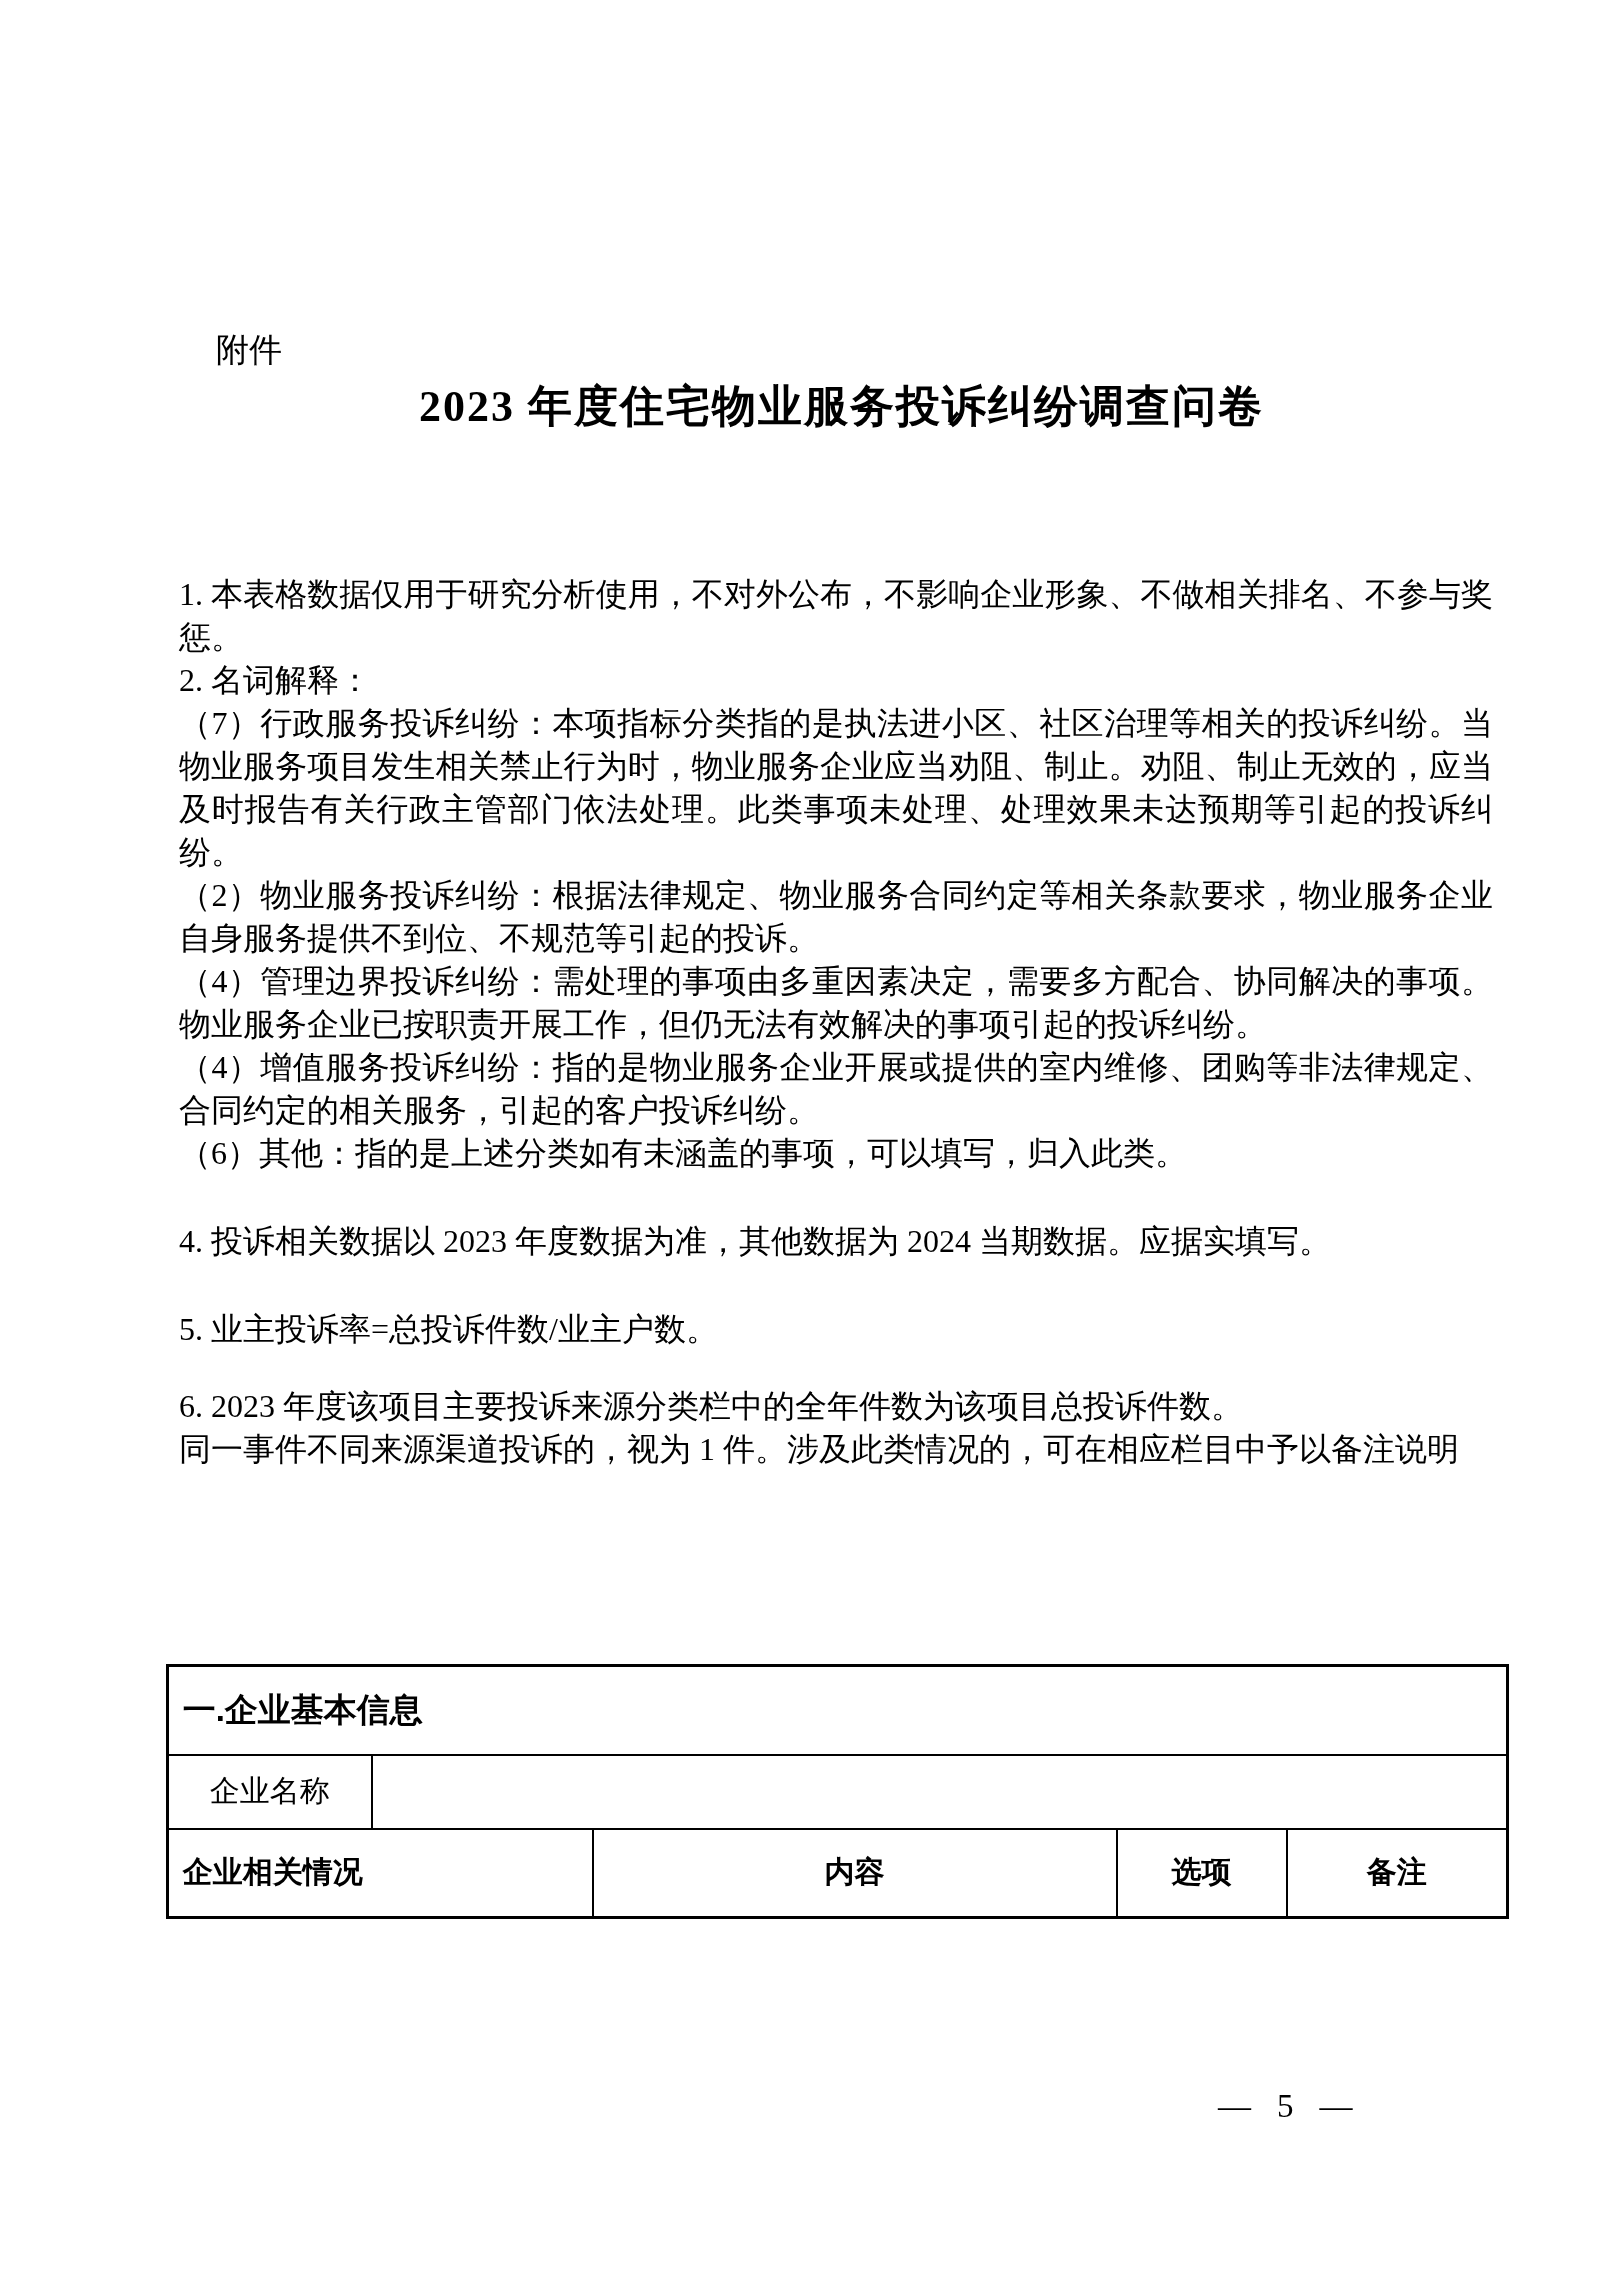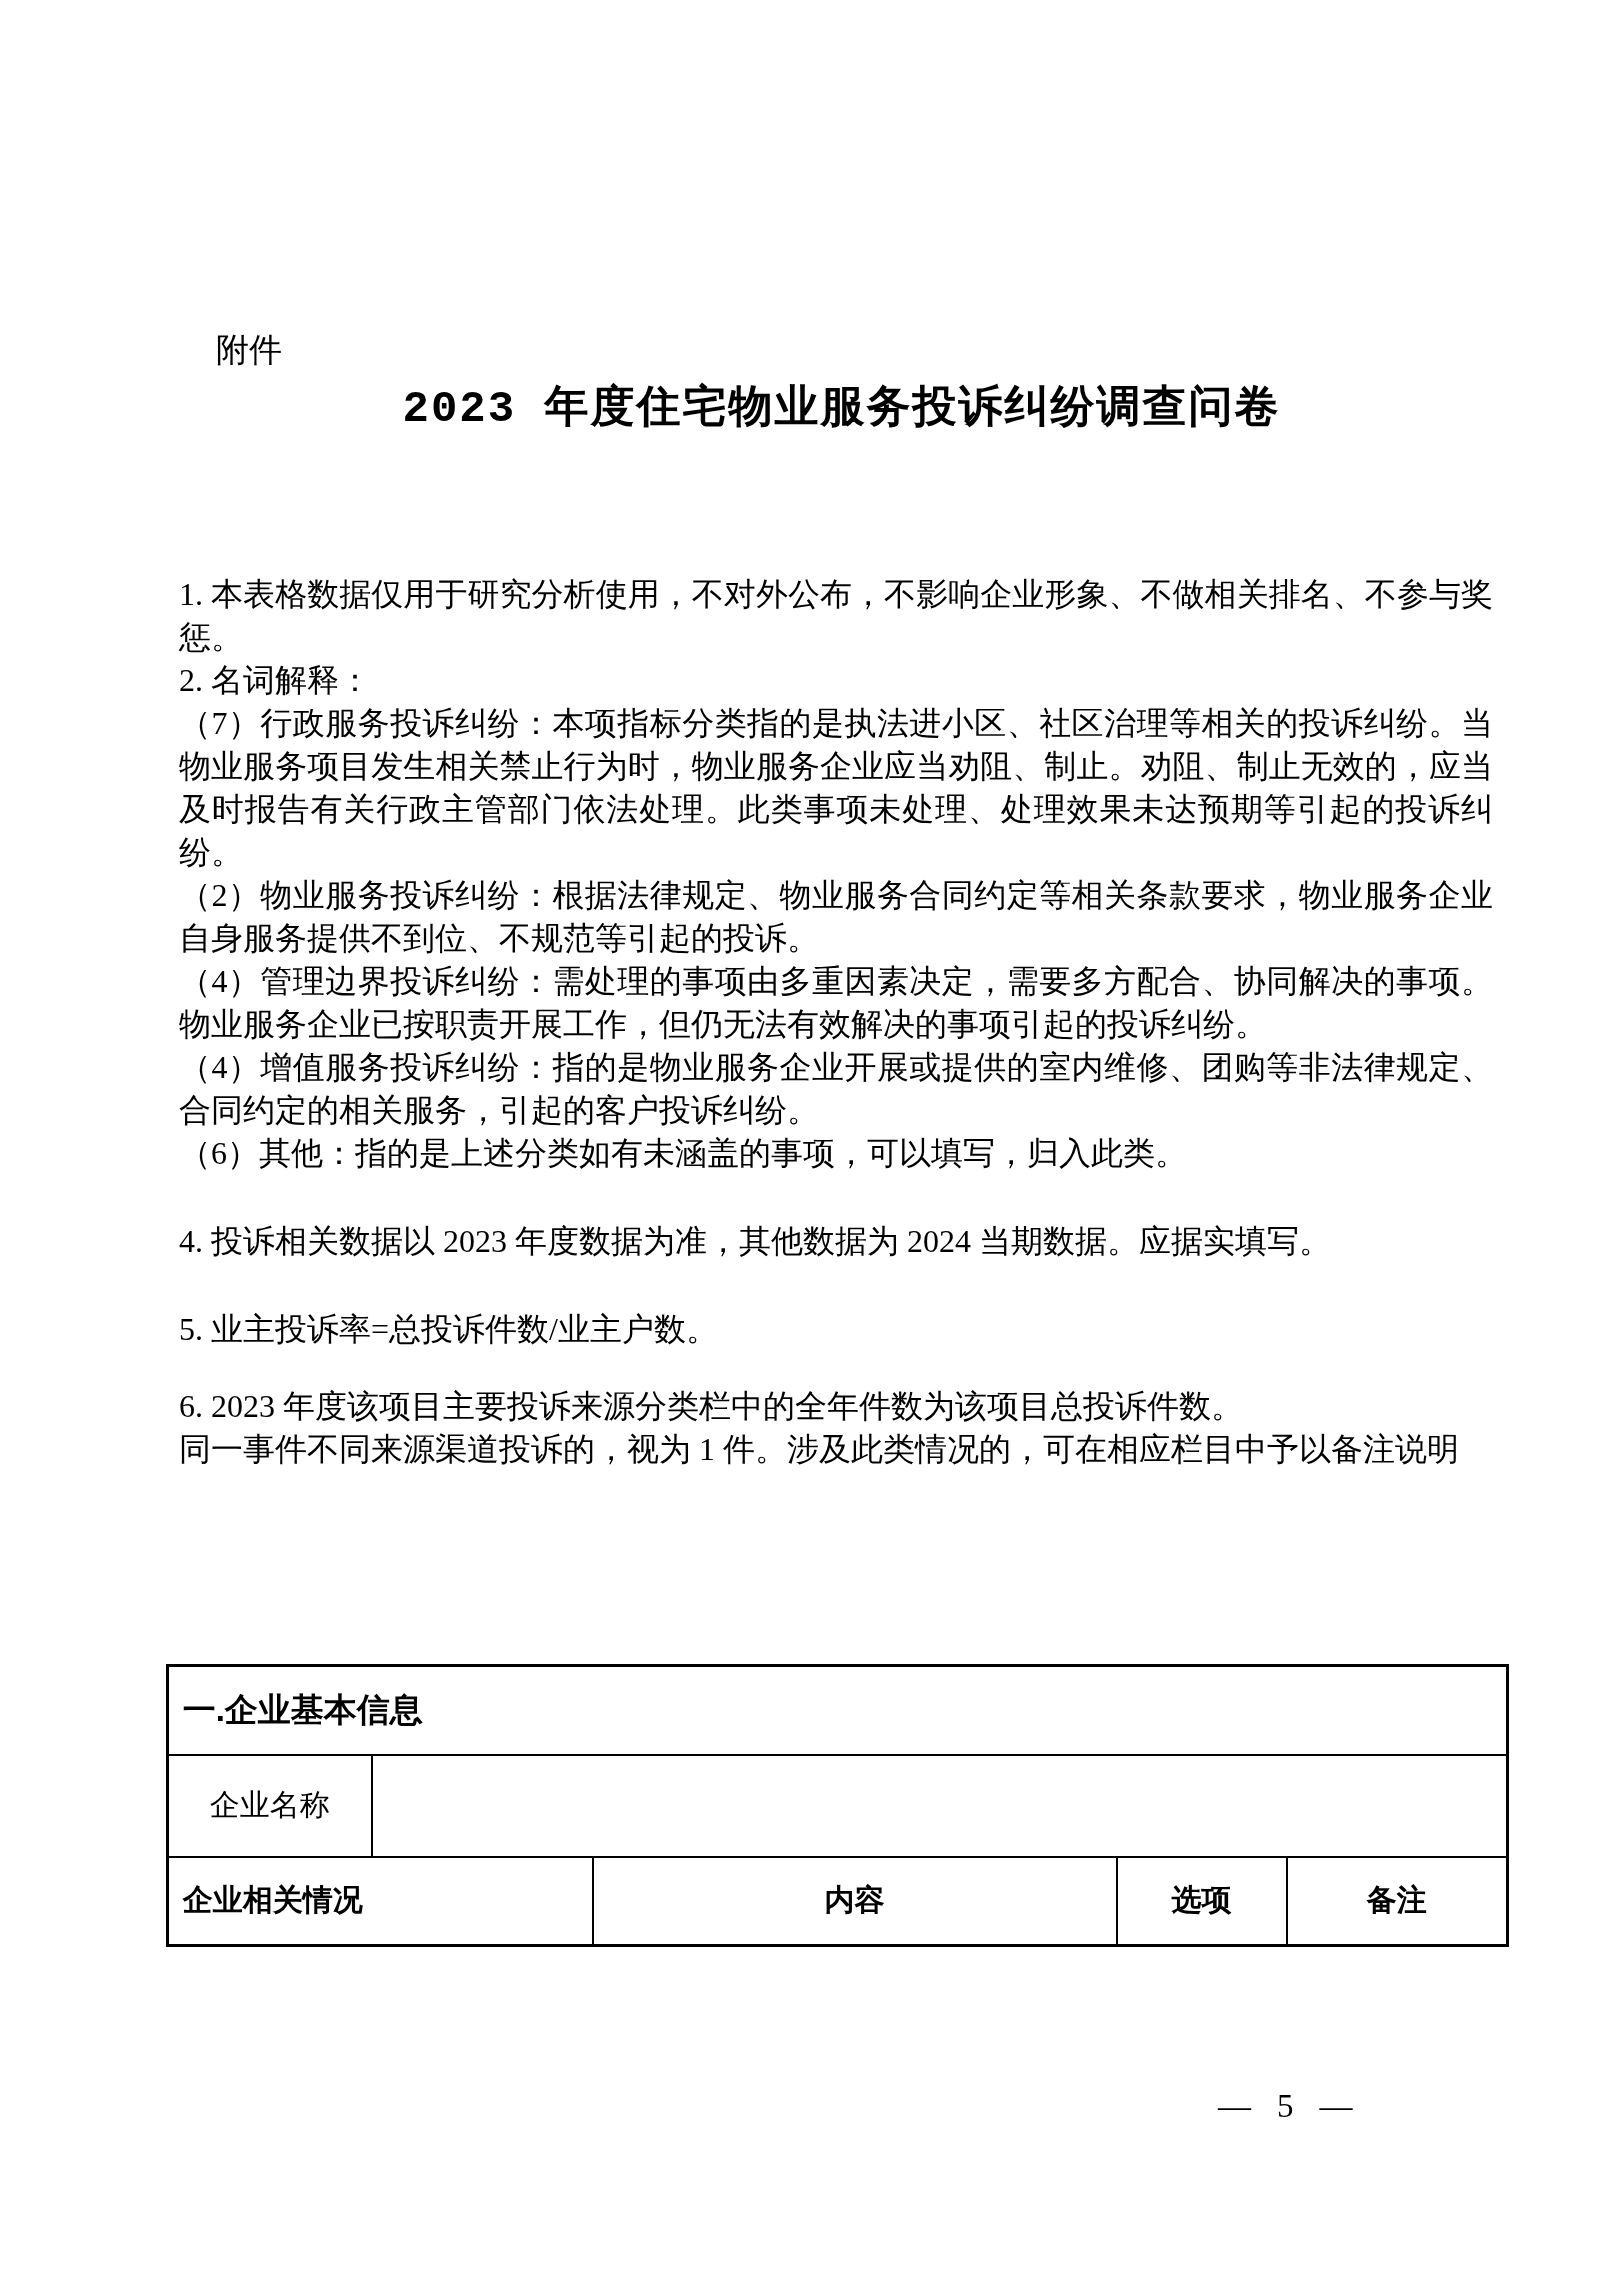--- a/index.html
+++ b/index.html
@@ -12,21 +12,21 @@
     overflow: hidden;
   }
   .attachment {
     position: absolute; left: 216px; top: 292px;
     font-size: 33px;
     margin-top: 36px;
   }
   .doc-title {
     position: absolute; top: 377px; left: 0; width: 100%;
     text-align: center; padding-left: 62px;
-    font-family: Liberation Mono, monospace;
+    font-family: Liberation Serif, serif;
     font-weight: bold; font-size: 44px; letter-spacing: 2px;
   }
   .body-block {
     position: absolute; left: 179px; top: 573px; width: 1314px;
   }
   .fill-heading {
     font-size: 31px; font-weight: bold; line-height: 43px;
     margin-bottom: 24.5px;
   }
   .body-block p.para {
@@ -38,21 +38,21 @@
   .mt-lg { margin-top: 45px; }
   table.info-table {
     position: absolute; left: 166px; top: 1664px;
     width: 1339px; border-collapse: collapse; table-layout: fixed;
     border: 3.9px solid #000;
   }
   table.info-table td {
     border: 2.9px solid #000; vertical-align: middle;
   }
   .row-section { height: 89px; }
-  .row-name    { height: 102px; }
+  .row-name    { height: 74px; }
   .row-head    { height: 89px; }
   td.section-cell {
     font-family: "Liberation Sans", sans-serif;
     font-weight: bold; font-size: 33px; padding-left: 13.7px;
   }
   td.name-label-cell {
     font-size: 30px; text-align: center;
   }
   td.blank-cell { background: #fff; }
   td.head-cell {

